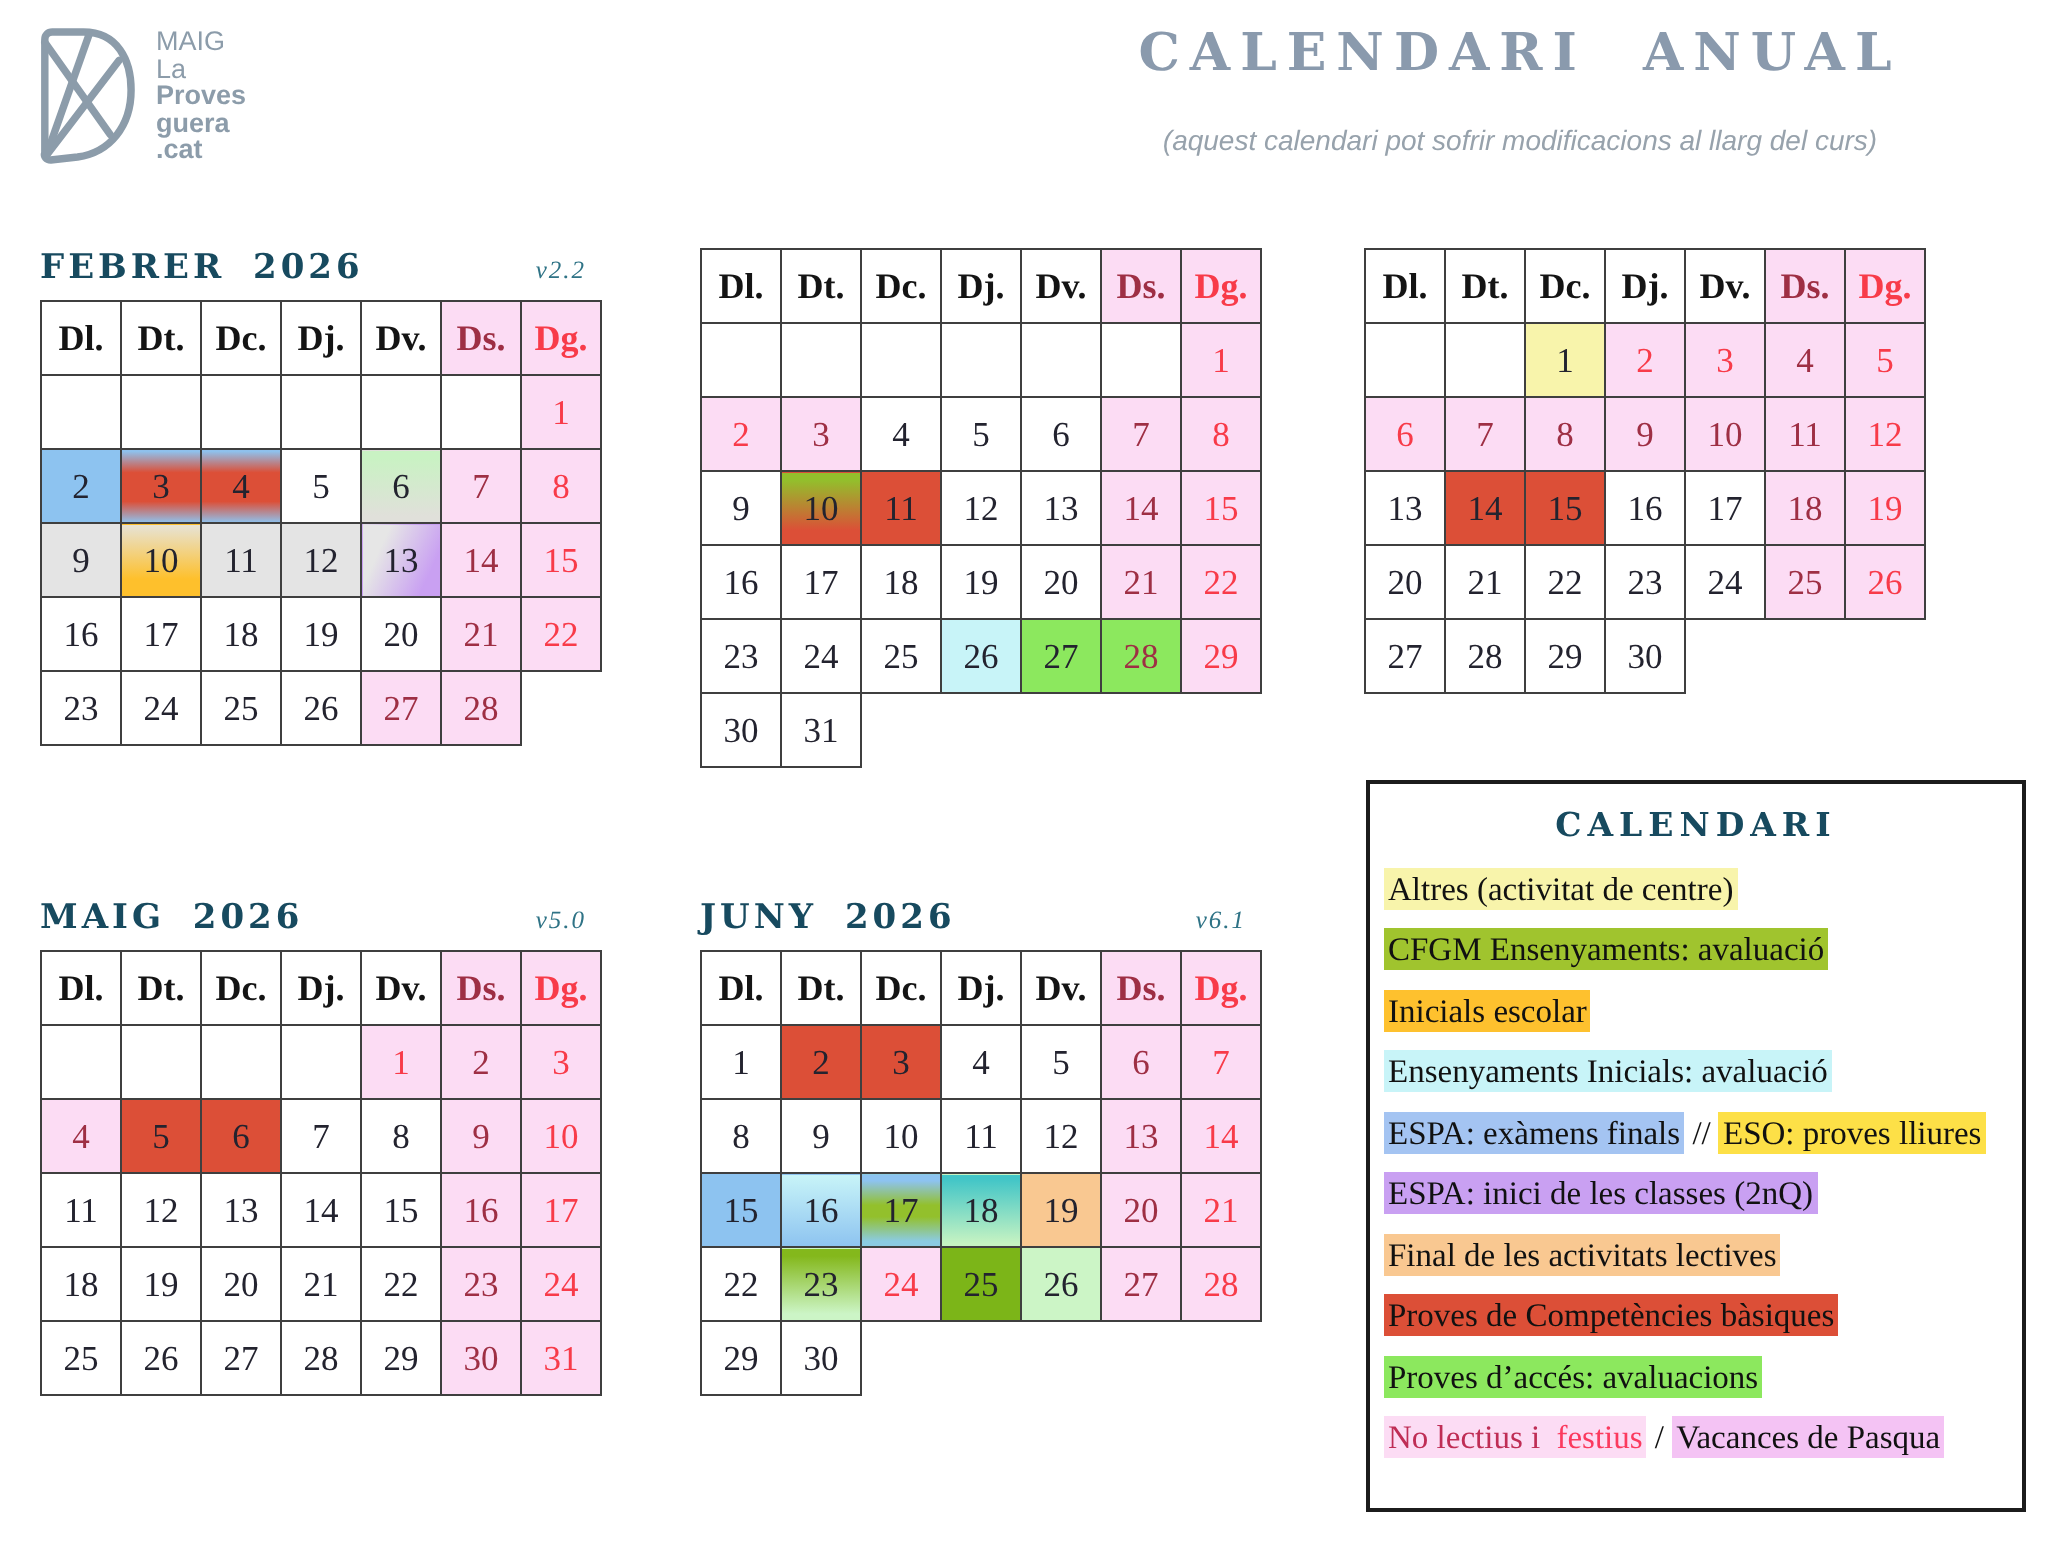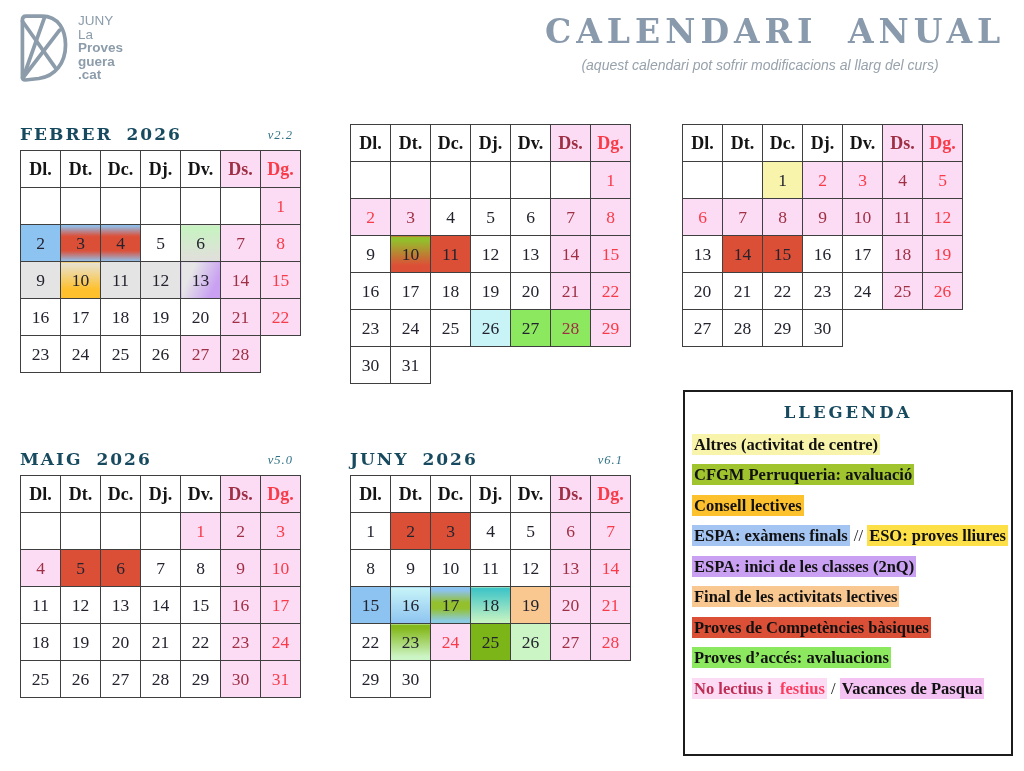--- a/index.html
+++ b/index.html
@@ -4,60 +4,60 @@
 <style>
   html,body{margin:0;padding:0;background:#fff;}
   .stage{position:relative;width:1024px;height:771px;background:#fff;overflow:hidden;
          font-family:"Liberation Serif",serif;}
   
   .logo{position:absolute;left:12px;top:8px;display:flex;gap:8px;align-items:flex-start;}
   .logo-text{font-family:"Liberation Sans",sans-serif;color:#8c9caa;font-size:13.5px;line-height:13.5px;margin-top:6px;}
   .logo-line{display:block;}
   .logo-line.b{font-weight:bold;}
   .app-title-wrap{position:absolute;left:545px;top:12px;width:430px;text-align:center;}
-  .app-title{font-family:"DejaVu Serif",serif;font-weight:700;font-size:33px;letter-spacing:5px;
+  .app-title{font-family:"DejaVu Serif",serif;font-weight:700;font-size:26px;letter-spacing:5px;
              word-spacing:14px;color:#8a9aad;white-space:nowrap;}
-  .app-subtitle{font-family:"Liberation Sans",sans-serif;font-style:italic;font-size:14px;color:#97a2ac;margin-top:6px;}
+  .app-subtitle{font-family:"Liberation Sans",sans-serif;font-style:italic;font-size:14px;color:#97a2ac;margin-top:20px;}
   
   .month{position:absolute;}
   .month-head{display:flex;justify-content:space-between;align-items:flex-end;width:273px;margin-bottom:6px;}
   .month-title{font-family:"DejaVu Serif",serif;font-weight:700;font-size:17px;letter-spacing:2px;
                word-spacing:6px;color:#174a5f;}
   .month-version{font-family:"Liberation Serif",serif;font-style:italic;font-size:12.5px;
                  letter-spacing:1px;color:#2f7386;padding-bottom:1px;}
   table.cal{border-collapse:collapse;background:#fff;}
   table.cal td{width:39px;min-width:39px;max-width:39px;height:36px;border:1px solid #3f3f3f;
                text-align:center;vertical-align:middle;font-family:"Liberation Serif",serif;
                font-size:17.5px;color:#23232f;padding:0;background:#fff;}
   table.cal td.hd{font-weight:700;font-size:18px;height:36px;}
   
   .legend{position:absolute;left:683px;top:390px;width:330px;height:366px;border:2px solid #1c1c1c;
           box-sizing:border-box;background:#fff;}
   .legend-title{font-family:"DejaVu Serif",serif;font-weight:700;font-size:16.5px;letter-spacing:3px;
                 color:#174a5f;text-align:center;margin-top:11px;}
   .legend-items{padding:2px 7px 0 7px;}
   .legend-item{margin-top:10.5px;font-size:16.5px;color:#111;white-space:nowrap;}
-  .legend-item .hl{padding:1px 2px;font-weight:bold;}
+  .legend-item .hl{padding:1px 2px;}
 </style>
 </head>
 <body>
 
 <div class="stage">
 
   <div class="logo">
     <svg width="58" height="80" viewBox="0 0 78 96">
       <g fill="none" stroke="#8c9caa" stroke-width="5" stroke-linejoin="round" stroke-linecap="round">
         <path d="M14 10 C14 7 16 5 19 5 H40 C63 5 72 24 72 44 C72 68 58 86 36 89 L18 91 C15 91 13 89 14 86 Z"></path>
         <path d="M15 88 L64 24"></path>
         <path d="M15 88 L44 6"></path>
         <path d="M14 12 L58 74"></path>
       </g>
     </svg>
     <div class="logo-text">
-      <span class="logo-line">JUNY</span>
+      <span class="logo-line">MAIG</span>
       <span class="logo-line">La</span>
       <span class="logo-line b">Proves</span>
       <span class="logo-line b">guera</span>
       <span class="logo-line b">.cat</span>
     </div>
   </div>
 
   <div class="app-title-wrap">
     <div class="app-title">CALENDARI ANUAL</div>
     <div class="app-subtitle">(aquest calendari pot sofrir modificacions al llarg del curs)</div>
@@ -369,25 +369,26 @@
           </tr>
           <tr>
             <td style="color: rgb(35, 35, 47);">29</td>
             <td style="color: rgb(35, 35, 47);">30</td>
           </tr>
         </tbody>
       </table>
   </div>
 
   <div class="legend">
-    <div class="legend-title">LLEGENDA</div>
+    <div class="legend-title">CALENDARI</div>
     <div class="legend-items" id="legend-items">
         <div class="legend-item"><span class="hl" style="background: rgb(248, 244, 171);">Altres (activitat de centre)</span></div>
-        <div class="legend-item"><span class="hl" style="background: rgb(160, 196, 46);">CFGM Perruqueria: avaluació</span></div>
-        <div class="legend-item"><span class="hl" style="background: rgb(254, 193, 46);">Consell lectives</span></div>
+        <div class="legend-item"><span class="hl" style="background: rgb(160, 196, 46);">CFGM Ensenyaments: avaluació</span></div>
+        <div class="legend-item"><span class="hl" style="background: rgb(254, 193, 46);">Inicials escolar</span></div>
+        <div class="legend-item"><span class="hl" style="background: rgb(200, 244, 248);">Ensenyaments Inicials: avaluació</span></div>
         <div class="legend-item"><span class="hl" style="background: rgb(164, 196, 242);">ESPA: exàmens finals</span><span> // </span><span class="hl" style="background: #fde047;">ESO: proves lliures</span></div>
         <div class="legend-item"><span class="hl" style="background: rgb(201, 160, 242);">ESPA: inici de les classes (2nQ)</span></div>
         <div class="legend-item"><span class="hl" style="background: rgb(249, 200, 145);">Final de les activitats lectives</span></div>
         <div class="legend-item"><span class="hl" style="background: rgb(220, 79, 55);">Proves de Competències bàsiques</span></div>
         <div class="legend-item"><span class="hl" style="background: rgb(140, 232, 94);">Proves d’accés: avaluacions</span></div>
         <div class="legend-item"><span class="hl" style="background: rgb(252, 220, 244); color: rgb(191, 45, 85);">No lectius i </span><span class="hl" style="background: rgb(252, 220, 244); color: rgb(251, 58, 94);">festius</span><span> / </span><span class="hl" style="background: rgb(244, 195, 244);">Vacances de Pasqua</span></div>
       </div>
   </div>
 
 </div>

